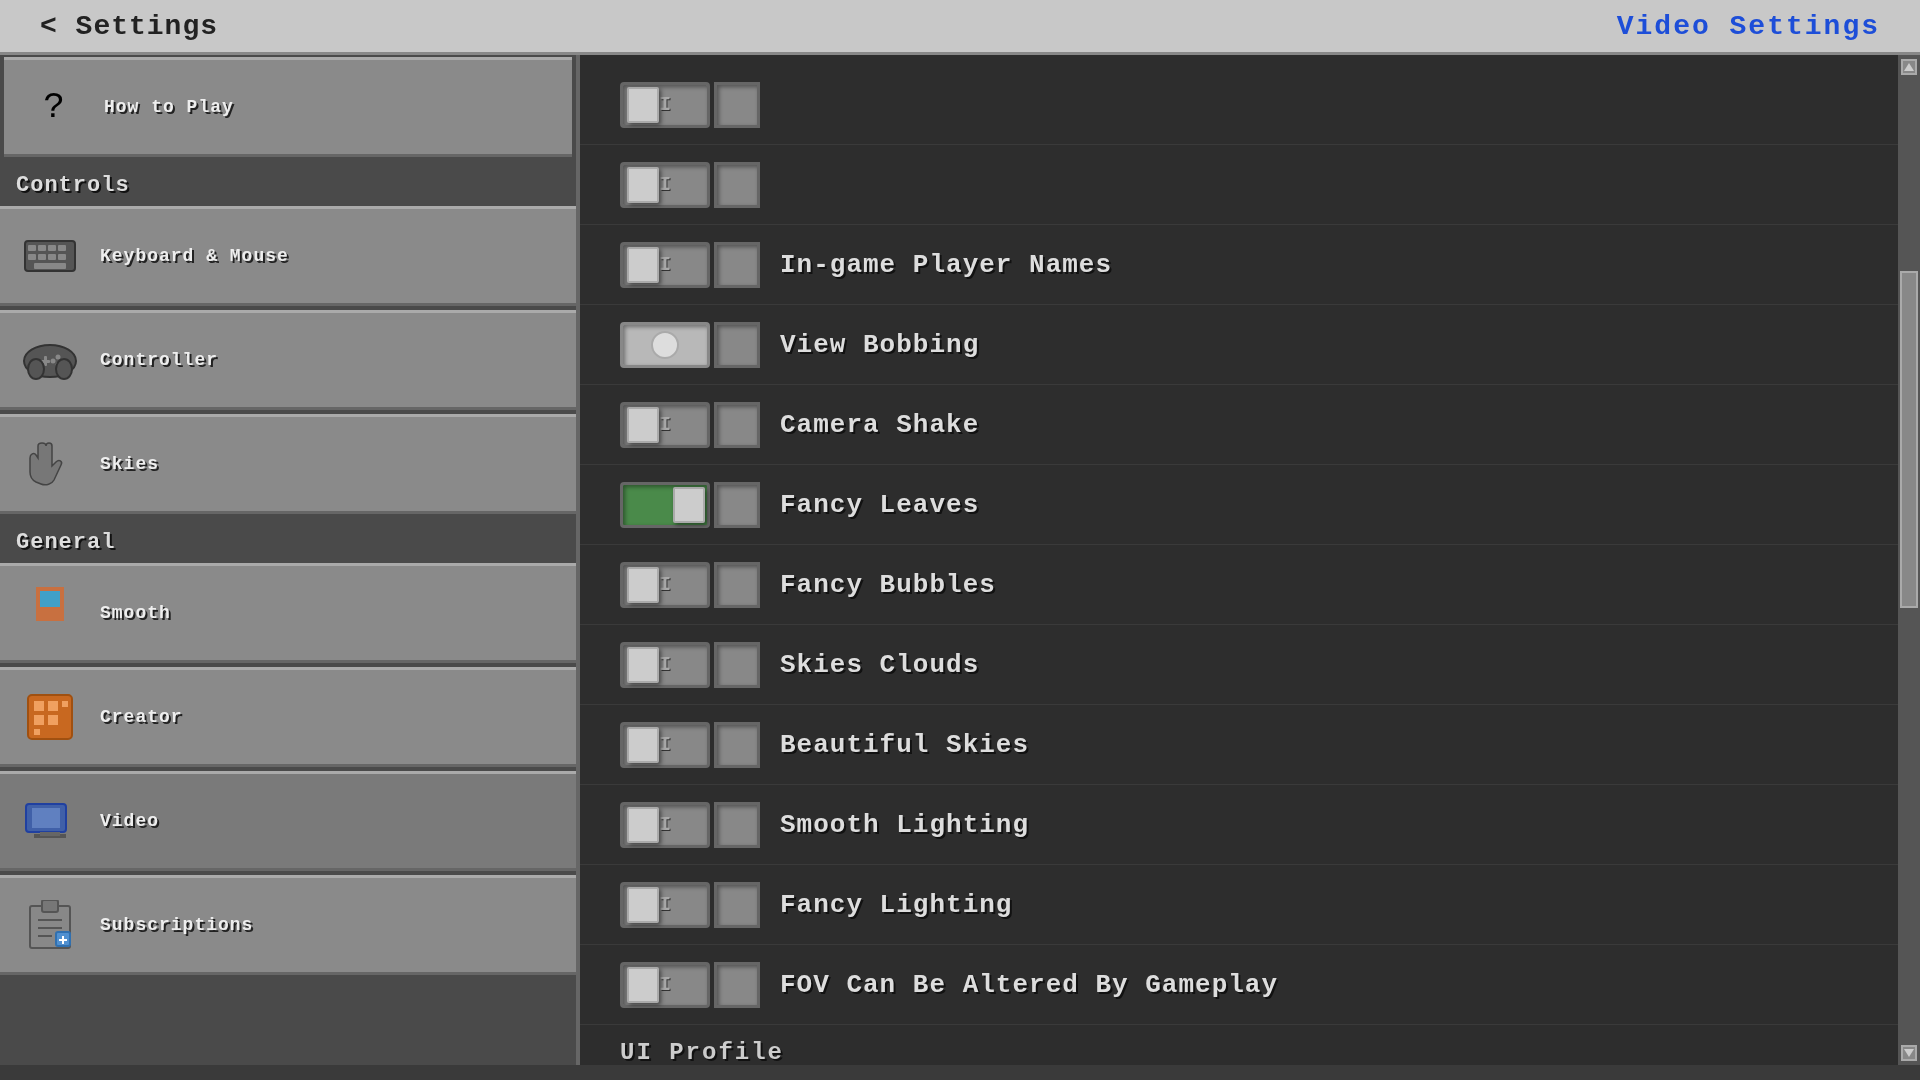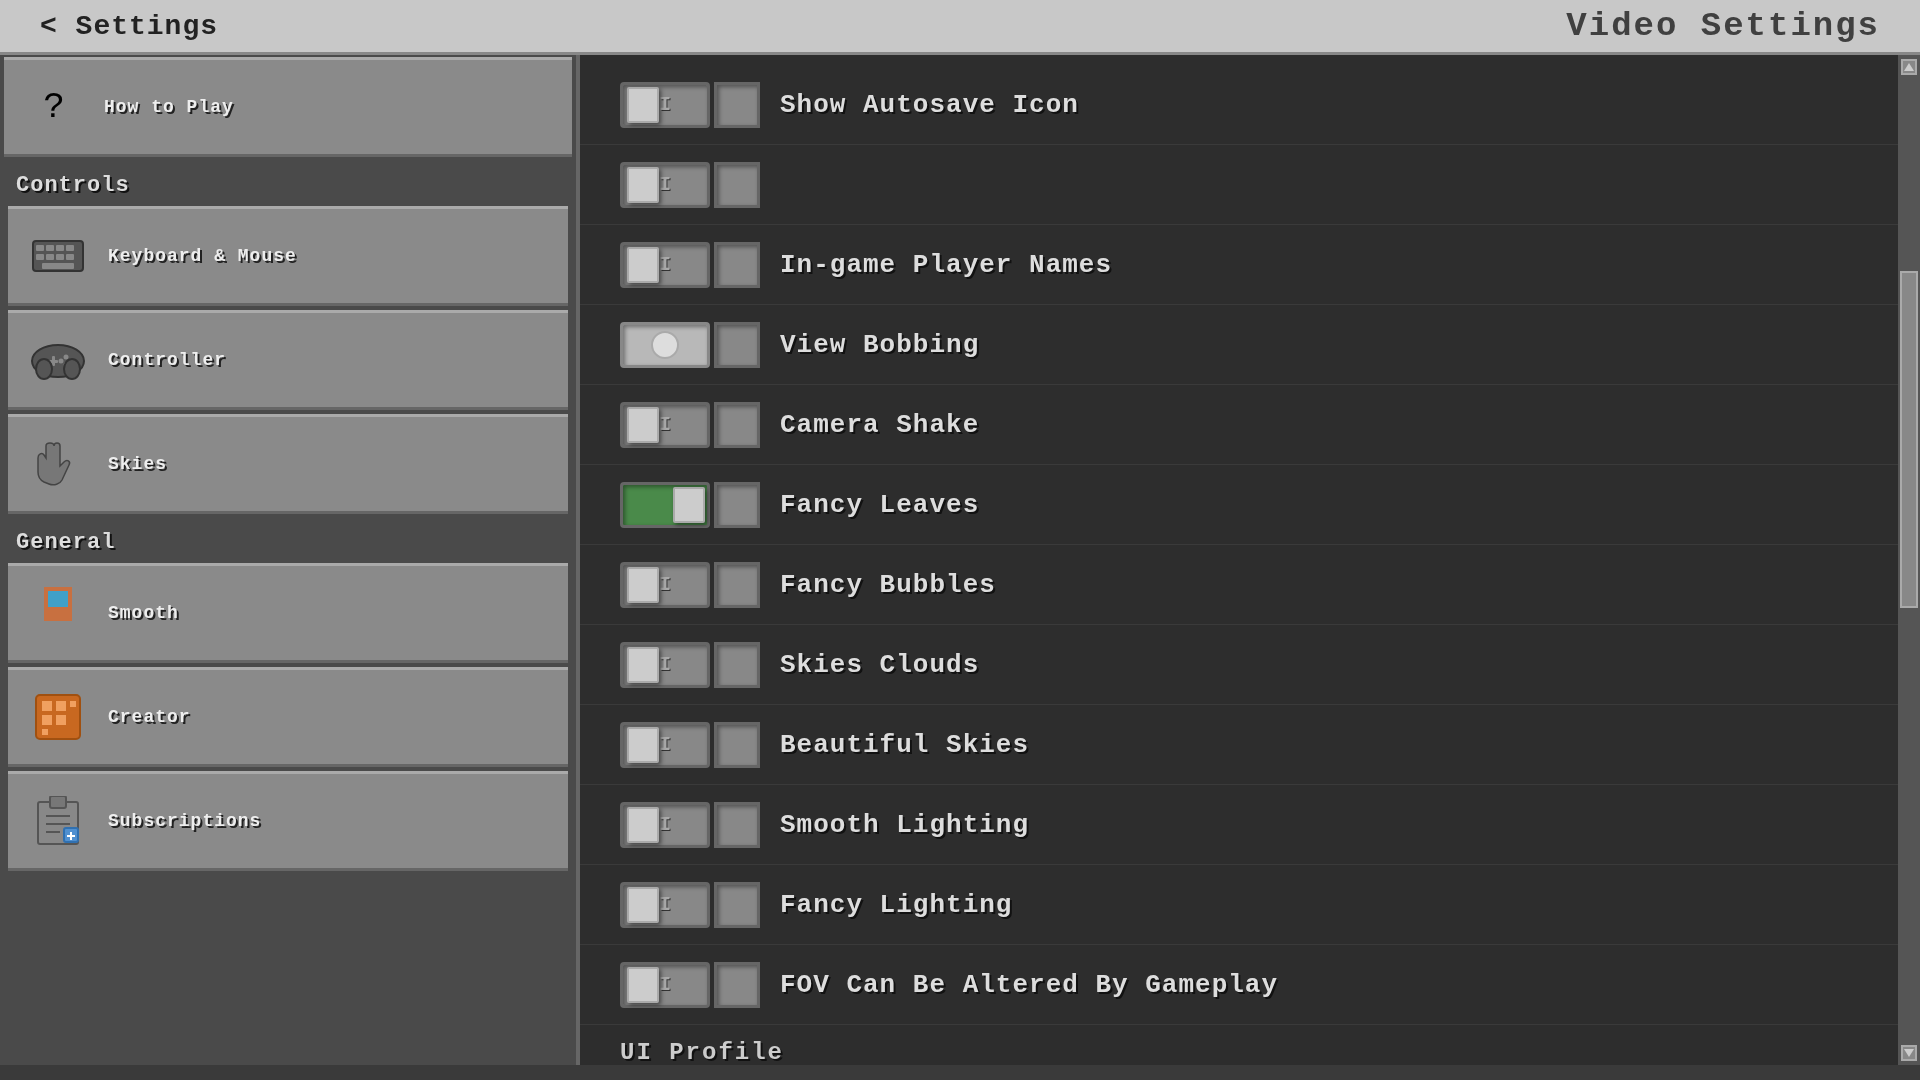--- a/index.html
+++ b/index.html
@@ -26,23 +26,23 @@
       display: flex;
       align-items: center;
       gap: 10px;
       font-size: 28px;
       font-weight: bold;
       color: #222;
       cursor: pointer;
       letter-spacing: 1px;
     }
     .header-title {
-      font-size: 34px;
-      font-weight: bold;
-      color: #404040;
+      font-size: 28px;
+      font-weight: bold;
+      color: #1d4ed8;
       letter-spacing: 2px;
     }
 
     
     .main {
       display: flex;
       width: 100%;
       height: calc(1080px - 70px);
     }
 
@@ -68,21 +68,21 @@
     .sidebar-item {
       display: flex;
       align-items: center;
       gap: 20px;
       padding: 0 20px;
       height: 100px;
       background: #8a8a8a;
       border-bottom: 3px solid #666;
       border-top: 3px solid #aaa;
       cursor: pointer;
-      margin: 2px 8px;
+      margin: 2px 0;
       position: relative;
     }
     .sidebar-item.active {
       background: #7a7a7a;
     }
     .sidebar-item-icon {
       width: 60px;
       height: 60px;
       display: flex;
       align-items: center;
@@ -320,20 +320,31 @@
           <rect x="22" y="8" width="10" height="10" fill="#f0a060"></rect>
           <rect x="8" y="22" width="10" height="10" fill="#f0a060"></rect>
           <rect x="22" y="22" width="10" height="10" fill="#f0a060"></rect>
           <rect x="36" y="8" width="6" height="6" fill="#f0a060"></rect>
           <rect x="8" y="36" width="6" height="6" fill="#f0a060"></rect>
         </svg>
       </div>
       <div class="sidebar-item-label">Creator</div>
     </div>
 
+    <div class="sidebar-item active">
+      <div class="sidebar-item-icon">
+        <svg width="52" height="42" viewBox="0 0 52 42">
+          <rect x="2" y="4" width="40" height="28" rx="3" fill="#4060a8" stroke="#2040a0" stroke-width="2"></rect>
+          <rect x="8" y="8" width="28" height="20" fill="#6080c0"></rect>
+          <rect x="10" y="34" width="32" height="4" fill="#555"></rect>
+          <rect x="16" y="32" width="20" height="4" fill="#666"></rect>
+        </svg>
+      </div>
+      <div class="sidebar-item-label">Video</div>
+    </div>
 
     <div class="sidebar-item">
       <div class="sidebar-item-icon">
         <svg width="44" height="50" viewBox="0 0 44 50">
           <rect x="2" y="6" width="40" height="42" rx="2" fill="#888" stroke="#555" stroke-width="2"></rect>
           <rect x="14" y="0" width="16" height="12" rx="2" fill="#777" stroke="#555" stroke-width="2"></rect>
           <line x1="10" y1="20" x2="34" y2="20" stroke="#555" stroke-width="2"></line>
           <line x1="10" y1="28" x2="34" y2="28" stroke="#555" stroke-width="2"></line>
           <line x1="10" y1="36" x2="24" y2="36" stroke="#555" stroke-width="2"></line>
           <rect x="28" y="32" width="14" height="14" rx="2" fill="#5090d0" stroke="#3070b0" stroke-width="2"></rect>
@@ -350,21 +361,20 @@
     <div class="settings-list">
 
       <div class="setting-row">
         <div class="toggle-container">
           <div class="toggle-switch off">
             <div class="toggle-i">I</div>
             <div class="toggle-knob"></div>
           </div>
           <div class="toggle-icon-box"></div>
         </div>
-        <div class="setting-name">Show Autosave Icon</div>
       </div>
 
       <div class="setting-row">
         <div class="toggle-container">
           <div class="toggle-switch off">
             <div class="toggle-i">I</div>
             <div class="toggle-knob"></div>
           </div>
           <div class="toggle-icon-box"></div>
         </div>

